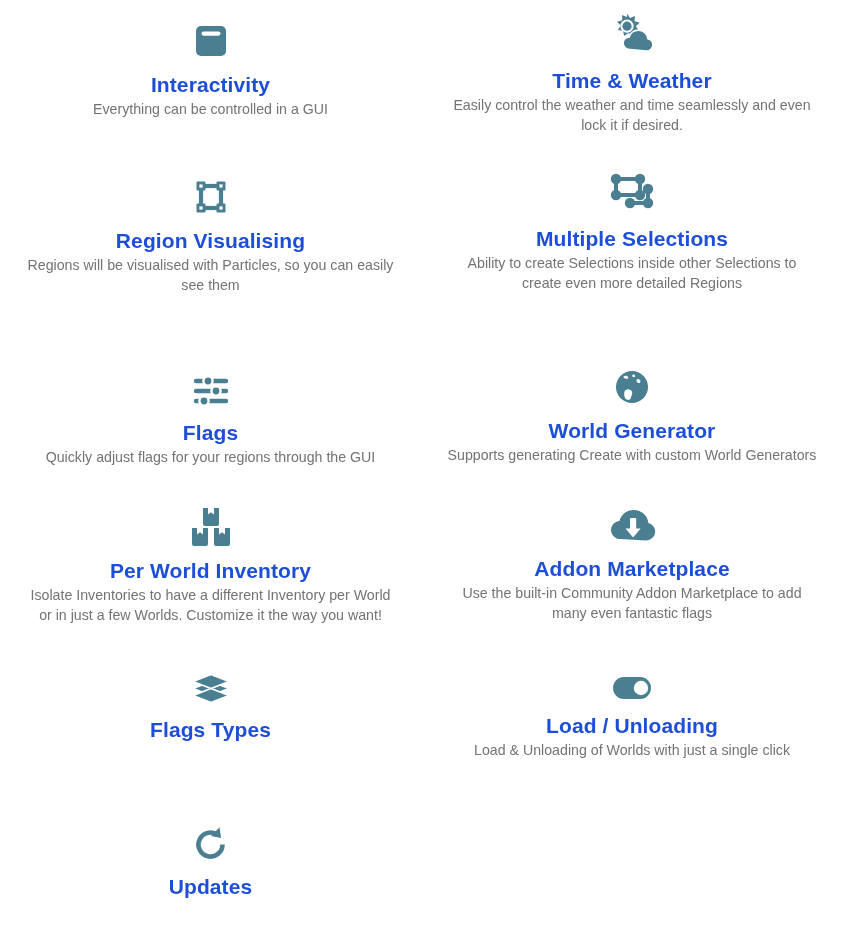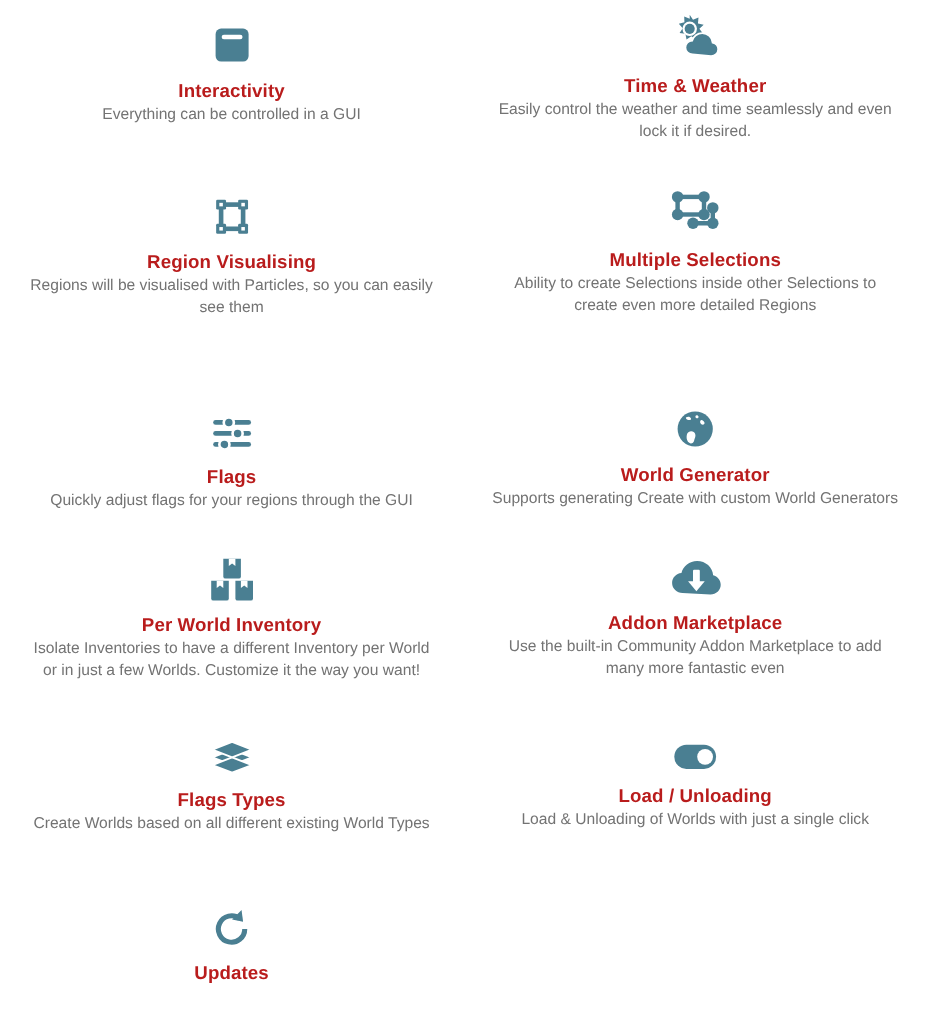--- a/index.html
+++ b/index.html
@@ -33,23 +33,23 @@
   }
   .feature-icon {
     display: block;
     line-height: 0;
     margin-bottom: 8px;
   }
   .feature-icon svg {
     display: block;
   }
   .feature-title {
-    font-size: 17px;
+    font-size: 21px;
     font-weight: bold;
-    color: #b91c1c;
+    color: #1d4ed8;
     letter-spacing: 0.1px;
     line-height: 1.25;
     margin: 0 0 2px 0;
     white-space: nowrap;
   }
   .feature-desc {
     font-size: 14.2px;
     font-weight: normal;
     color: #737373;
     line-height: 1.38;
@@ -206,35 +206,34 @@
     <span class="feature-icon">
       <svg width="54" height="44" viewBox="0 0 54 44" aria-hidden="true">
         <path d="M15.5 35C10.3 35 6 30.9 6 25.9c0-4.7 3.7-8.6 8.5-9.0C16.0 10.6 21.8 6 28.7 6c7.8 0 14.2 5.7 14.6 12.9 4.0 1.0 6.9 4.5 6.9 8.6 0 4.9-4.2 8.9-9.3 8.9z" fill="#4a7f92"></path>
         <g fill="#ffffff">
           <rect x="25" y="14" width="6.2" height="12.5" rx="1"></rect>
           <path d="M28.1 33.5l-7.6-9.0h15.2z"></path>
         </g>
       </svg>
     </span>
     <div class="feature-title">Addon Marketplace</div>
-    <div class="feature-desc desc-wide">Use the built-in Community Addon Marketplace to add many more fantastic even</div>
+    <div class="feature-desc desc-wide">Use the built-in Community Addon Marketplace to add many even fantastic flags</div>
   </div>
 
   <div class="feature-card row-5 col-1">
     <span class="feature-icon">
       <svg width="46" height="42" viewBox="0 0 46 42" aria-hidden="true">
         <g fill="#4a7f92" stroke="#ffffff" stroke-width="1.8" stroke-linejoin="round">
           <path d="M23 28.5L5 21.5l18-7 18 7z"></path>
           <path d="M23 35.5L5 28.5l18-7 18 7z"></path>
           <path d="M23 21.5L5 14.5l18-7 18 7z"></path>
         </g>
       </svg>
     </span>
     <div class="feature-title">Flags Types</div>
-    <div class="feature-desc desc-wide">Create Worlds based on all different existing World Types</div>
   </div>
 
   <div class="feature-card row-5 col-2">
     <span class="feature-icon">
       <svg width="48" height="34" viewBox="0 0 48 34" aria-hidden="true">
         <rect x="5" y="6" width="38" height="22" rx="11" ry="11" fill="#4a7f92"></rect>
         <circle cx="33" cy="17" r="7.2" fill="#ffffff"></circle>
       </svg>
     </span>
     <div class="feature-title">Load / Unloading</div>

